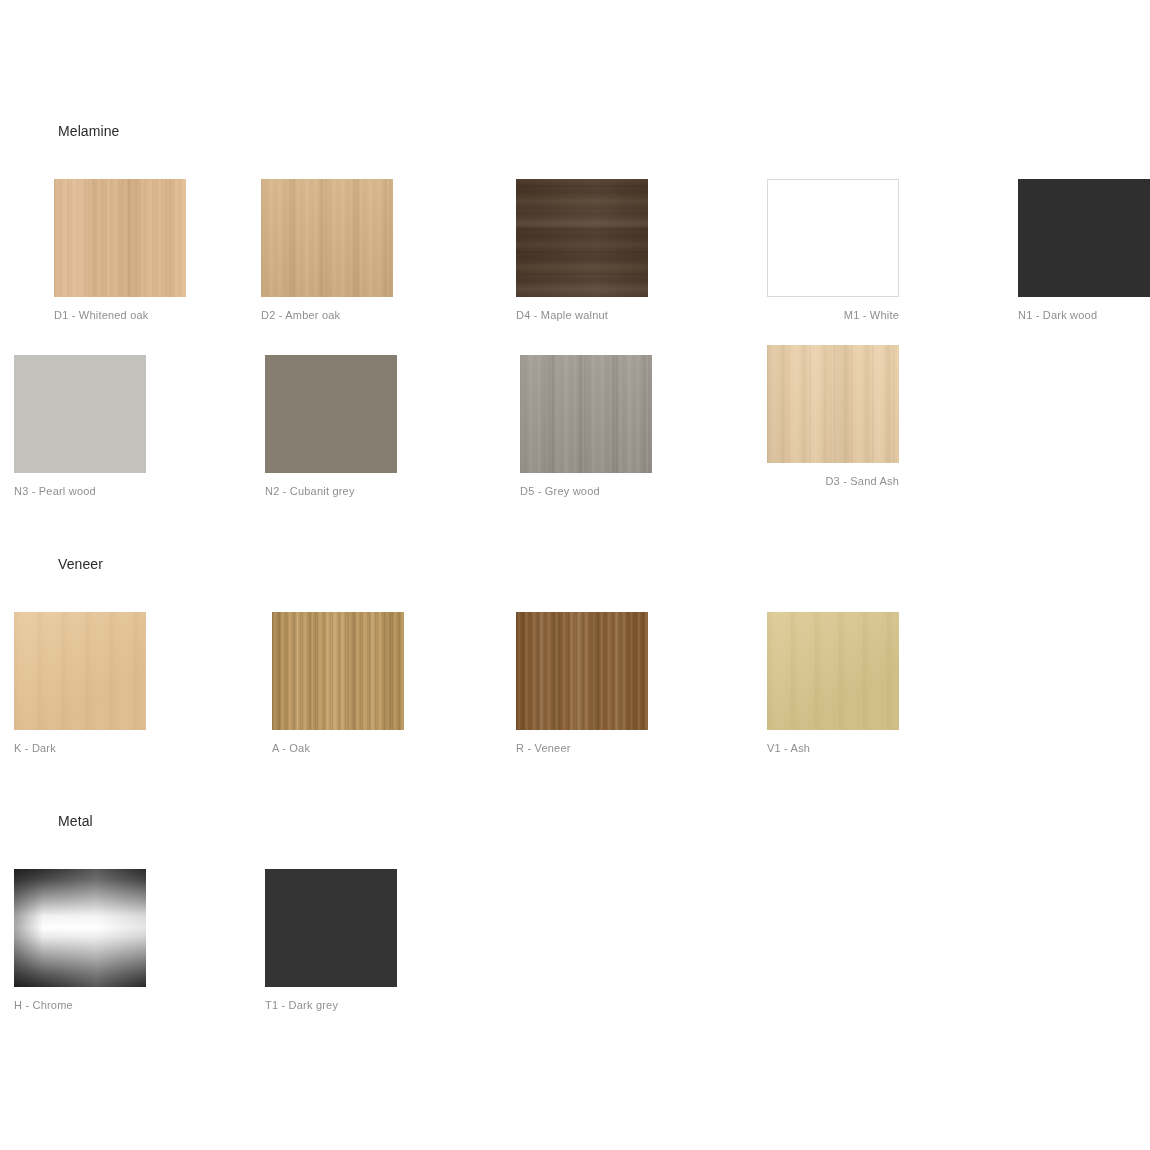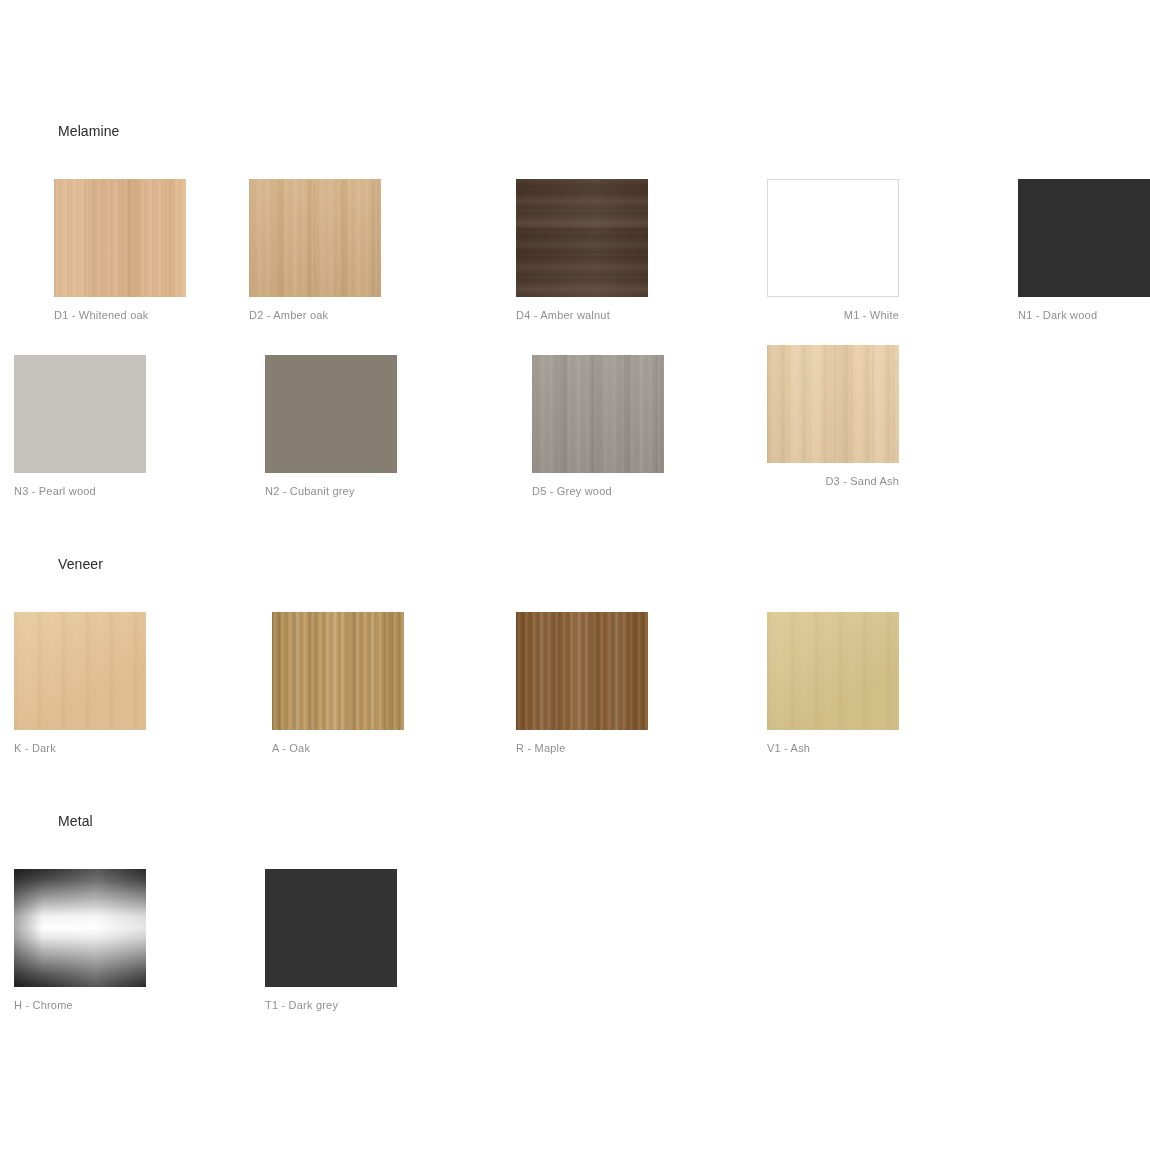--- a/index.html
+++ b/index.html
@@ -153,45 +153,45 @@
 
 <div class="page">
 
 <div class="section" style="top: 0px;">
       <div class="section-title" style="top: 118px;">Melamine</div>
       <div class="grid" style="top: 0px;">
         <div class="swatch-cell" style="left: 14px; top: 179px; padding-left: 40px;">
           <div class="swatch tex-vgrain" style="background-color: rgb(226, 185, 141);"></div>
           <div class="swatch-label">D1 - Whitened oak</div>
         </div>
-        <div class="swatch-cell" style="left: 249px; top: 179px;">
+        <div class="swatch-cell" style="left: 261px; top: 179px;">
           <div class="swatch tex-plank" style="background-color: rgb(213, 177, 131);"></div>
           <div class="swatch-label">D2 - Amber oak</div>
         </div>
         <div class="swatch-cell" style="left: 516px; top: 179px;">
           <div class="swatch tex-hgrain" style="background-color: rgb(78, 58, 42);"></div>
-          <div class="swatch-label">D4 - Amber walnut</div>
+          <div class="swatch-label">D4 - Maple walnut</div>
         </div>
         <div class="swatch-cell" style="left: 767px; top: 179px; text-align: right;">
           <div class="swatch tex-solid bordered" style="background-color: rgb(255, 255, 255);"></div>
           <div class="swatch-label">M1 - White</div>
         </div>
         <div class="swatch-cell" style="left: 1018px; top: 179px;">
           <div class="swatch tex-solid" style="background-color: rgb(47, 47, 47);"></div>
           <div class="swatch-label">N1 - Dark wood</div>
         </div>
         <div class="swatch-cell" style="left: 14px; top: 355px;">
           <div class="swatch tex-solid" style="background-color: rgb(195, 194, 189);"></div>
           <div class="swatch-label">N3 - Pearl wood</div>
         </div>
         <div class="swatch-cell" style="left: 265px; top: 355px;">
           <div class="swatch tex-solid" style="background-color: rgb(135, 126, 114);"></div>
           <div class="swatch-label">N2 - Cubanit grey</div>
         </div>
-        <div class="swatch-cell" style="left: 532px; top: 355px;">
+        <div class="swatch-cell" style="left: 520px; top: 355px;">
           <div class="swatch tex-plank" style="background-color: rgb(156, 150, 142);"></div>
           <div class="swatch-label">D5 - Grey wood</div>
         </div>
         <div class="swatch-cell" style="left: 767px; top: 345px; text-align: right;">
           <div class="swatch tex-ash" style="background-color: rgb(232, 205, 165);"></div>
           <div class="swatch-label">D3 - Sand Ash</div>
         </div>
       </div>
     </div>
     <div class="section" style="top: 0px;">
@@ -200,21 +200,21 @@
         <div class="swatch-cell" style="left: 14px; top: 612px;">
           <div class="swatch tex-soft" style="background-color: rgb(231, 197, 149);"></div>
           <div class="swatch-label">K - Dark</div>
         </div>
         <div class="swatch-cell" style="left: 272px; top: 612px;">
           <div class="swatch tex-stripe" style="background-color: rgb(192, 154, 94);"></div>
           <div class="swatch-label">A - Oak</div>
         </div>
         <div class="swatch-cell" style="left: 516px; top: 612px;">
           <div class="swatch tex-stripe" style="background-color: rgb(139, 95, 50);"></div>
-          <div class="swatch-label">R - Maple</div>
+          <div class="swatch-label">R - Veneer</div>
         </div>
         <div class="swatch-cell" style="left: 767px; top: 612px;">
           <div class="swatch tex-soft" style="background-color: rgb(217, 198, 140);"></div>
           <div class="swatch-label">V1 - Ash</div>
         </div>
       </div>
     </div>
     <div class="section" style="top: 0px;">
       <div class="section-title" style="top: 808px;">Metal</div>
       <div class="grid" style="top: 0px;">

